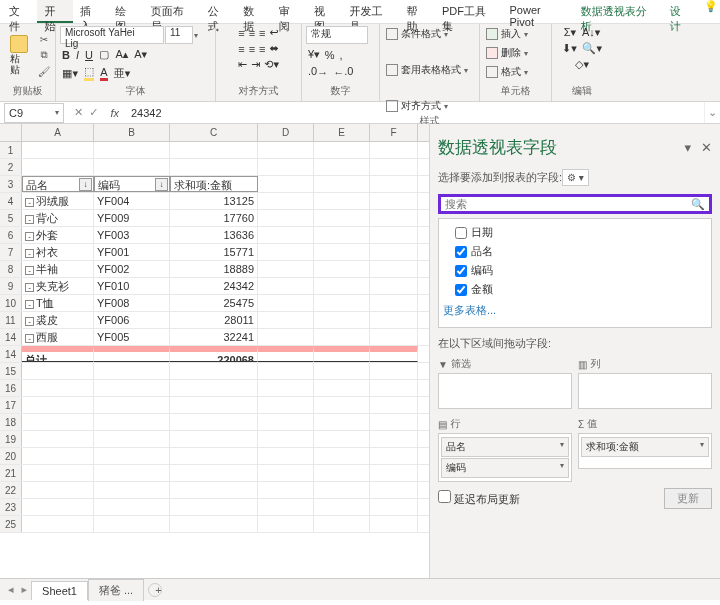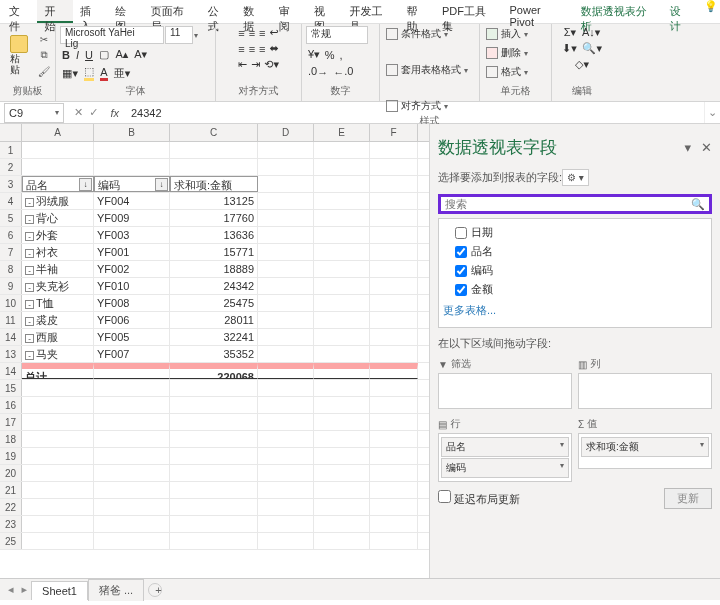--- a/index.html
+++ b/index.html
@@ -378,29 +378,20 @@
         </div>
         <div class="grid-row">
           <div class="rh">14</div>
     <div class="cell cA "><span class="collapse-btn">-</span>西服</div>
     <div class="cell cB ">YF005</div>
     <div class="cell cC ">32241</div>
     <div class="cell cD"></div>
     <div class="cell cE"></div>
     <div class="cell cF"></div>
         </div>
-        <div class="grid-row">
-          <div class="rh">13</div>
-    <div class="cell cA "><span class="collapse-btn">-</span>马夹</div>
-    <div class="cell cB ">YF007</div>
-    <div class="cell cC ">35352</div>
-    <div class="cell cD"></div>
-    <div class="cell cE"></div>
-    <div class="cell cF"></div>
-        </div>
         <div class="grid-row total-row">
           <div class="rh">14</div>
     <div class="cell cA "><b>总计</b></div>
     <div class="cell cB "></div>
     <div class="cell cC "><b>220068</b></div>
     <div class="cell cD"></div>
     <div class="cell cE"></div>
     <div class="cell cF"></div>
         </div>
         <div class="grid-row">

